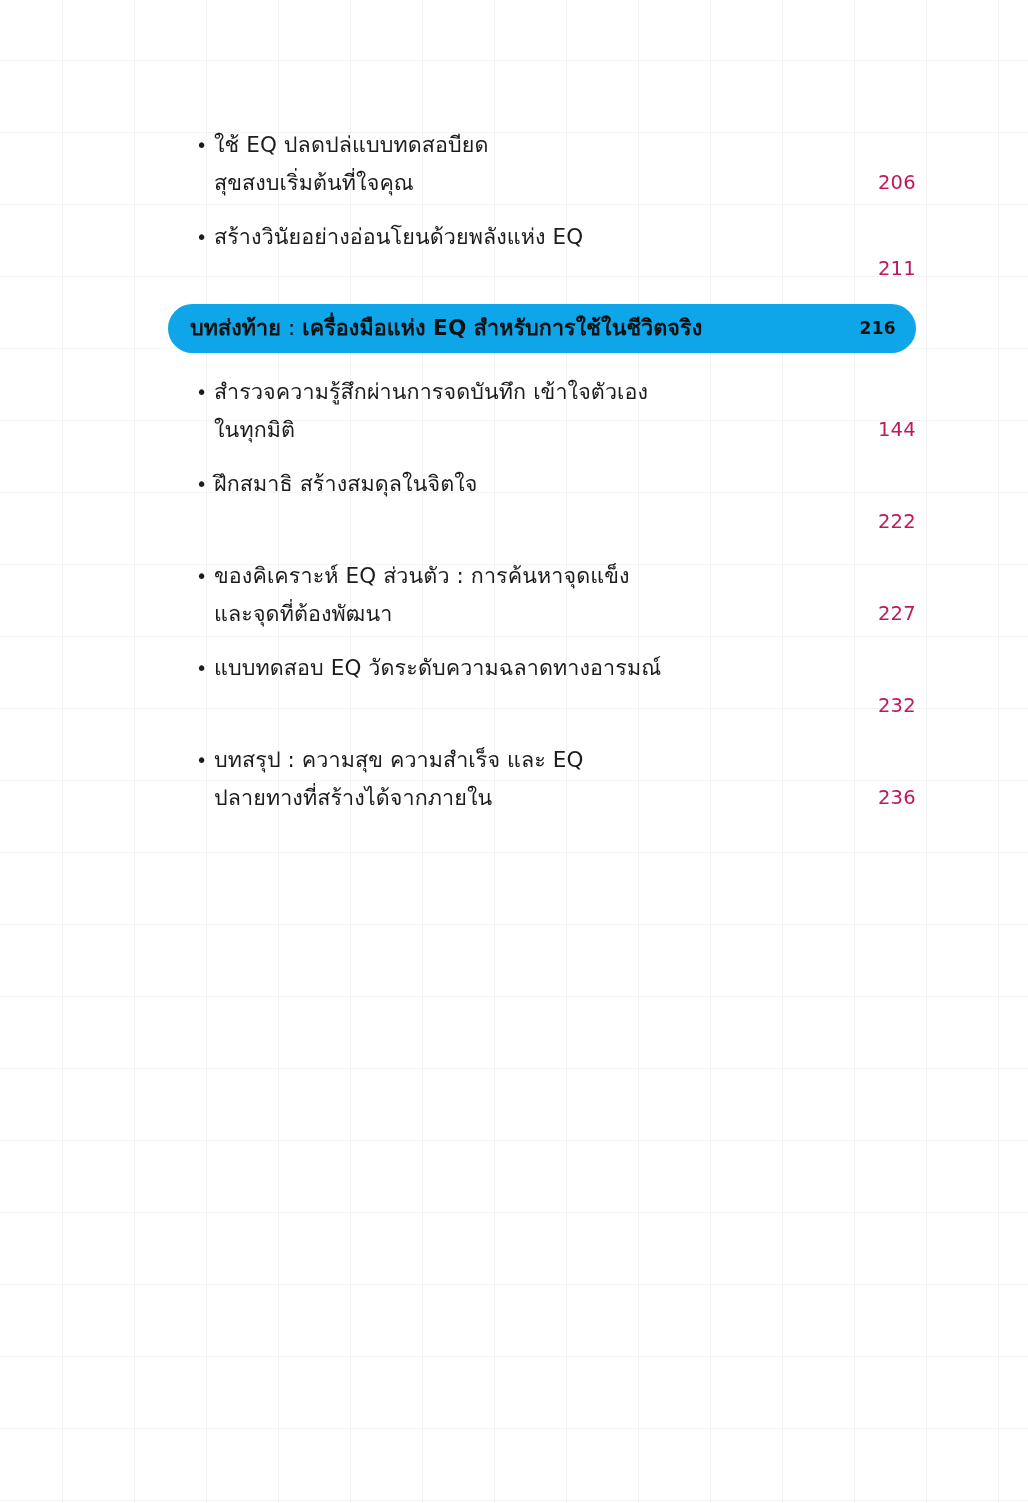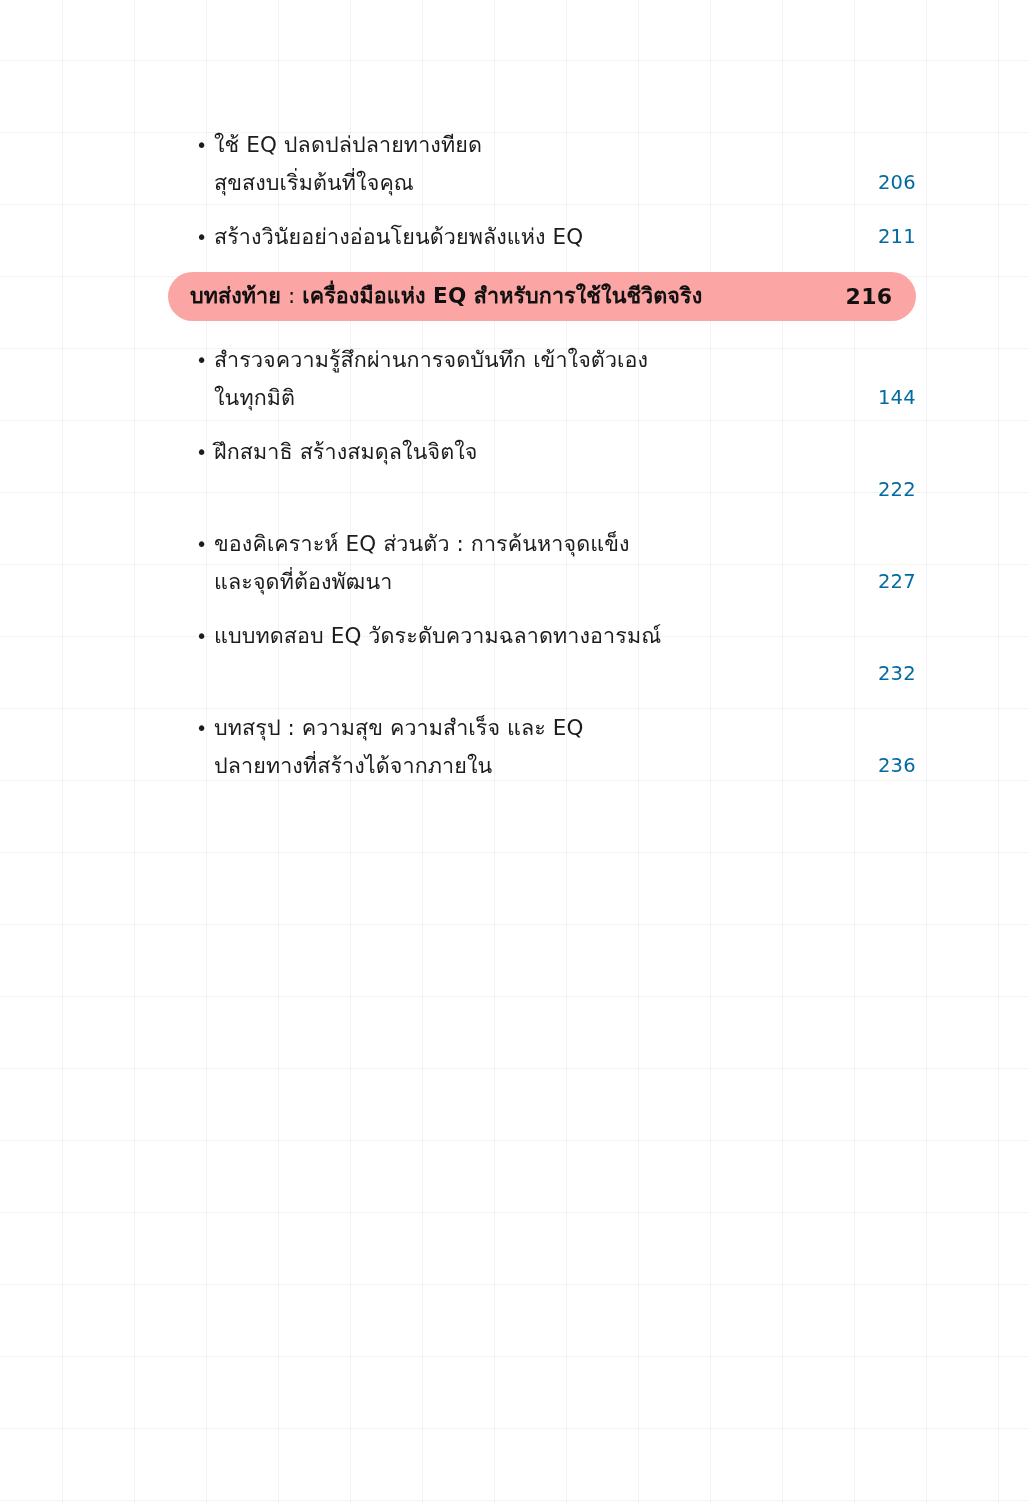--- a/index.html
+++ b/index.html
@@ -66,74 +66,74 @@
   }
 
   .toc-row .title .line2 {
     display: block;
   }
 
   .toc-row .page-num {
     flex: 0 0 70px;
     text-align: right;
     font-size: 19.5px;
-    color: #0369a1;
+    color: #be185d;
     letter-spacing: 0.3px;
   }
 
   
-  .pn-top { line-height: 38px; }
+  .pn-top { line-height: 38px; margin-top: 32px; }
   .pn-second { line-height: 38px; margin-top: 38px; }
 
   
   .chapter-bar {
     position: relative;
     left: -28px;
     width: 748px;
     box-sizing: border-box;
-    background: #fca5a5;
+    background: #0ea5e9;
     border-radius: 26px;
     padding: 9px 20px 10px 22px;
     display: flex;
     align-items: center;
     margin: 10px 0 20px 0;
   }
   .chapter-bar .chap-title {
     flex: 1 1 auto;
     font-size: 21.5px;
     font-weight: bold;
     color: #111111;
     line-height: 30px;
     letter-spacing: 0.1px;
   }
   .chapter-bar .chap-sep {
     font-weight: normal;
   }
   .chapter-bar .chap-page {
     flex: 0 0 54px;
-    text-align: center;
-    font-size: 22px;
+    text-align: right;
+    font-size: 17px;
     font-weight: bold;
     color: #111111;
     letter-spacing: 0.3px;
   }
 </style>
 </head>
 <body>
 
 <div class="grid-bg"></div>
 
 <div class="page">
 
   <div class="toc">
 
     <div class="toc-row">
       <div class="bullet">•</div>
       <div class="title">
-        <span>ใช้ EQ ปลดปล่ปลายทางทียด</span>
+        <span>ใช้ EQ ปลดปล่แบบทดสอบียด</span>
         <span class="line2">สุขสงบเริ่มต้นที่ใจคุณ</span>
       </div>
       <div class="page-num pn-second">206</div>
     </div>
 
     <div class="toc-row">
       <div class="bullet">•</div>
       <div class="title">
         <span>สร้างวินัยอย่างอ่อนโยนด้วยพลังแห่ง EQ</span>
       </div>

